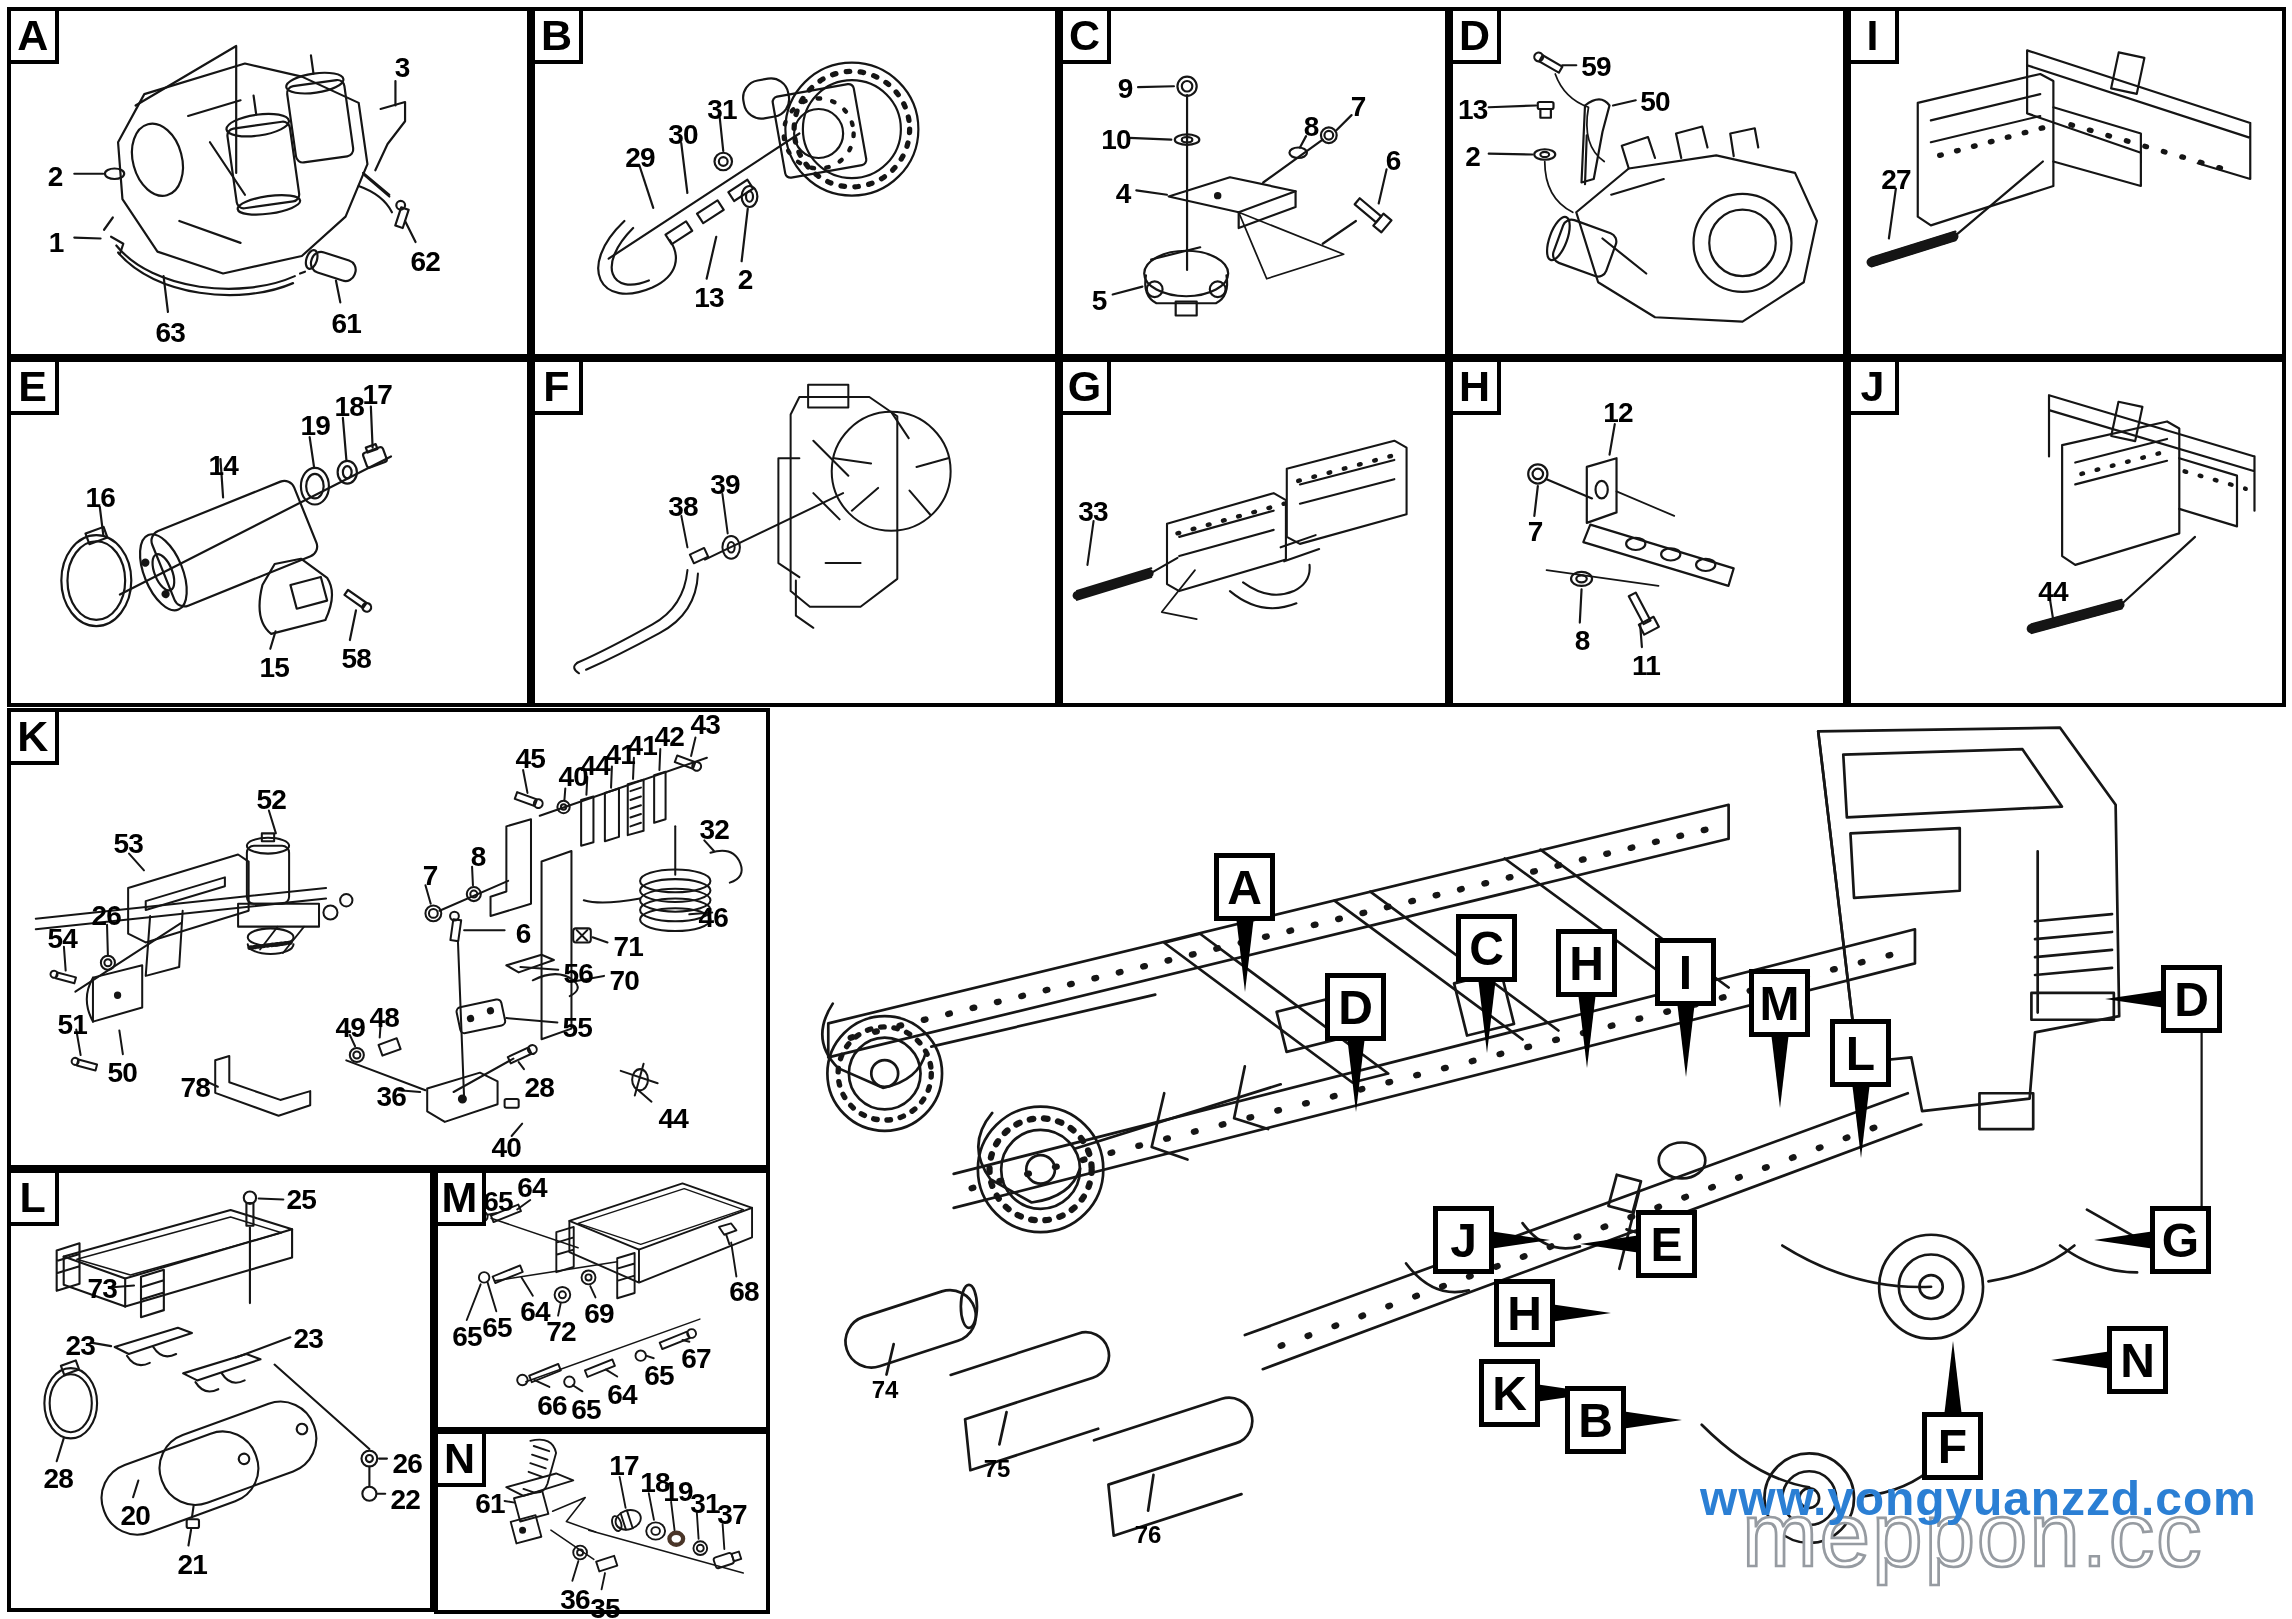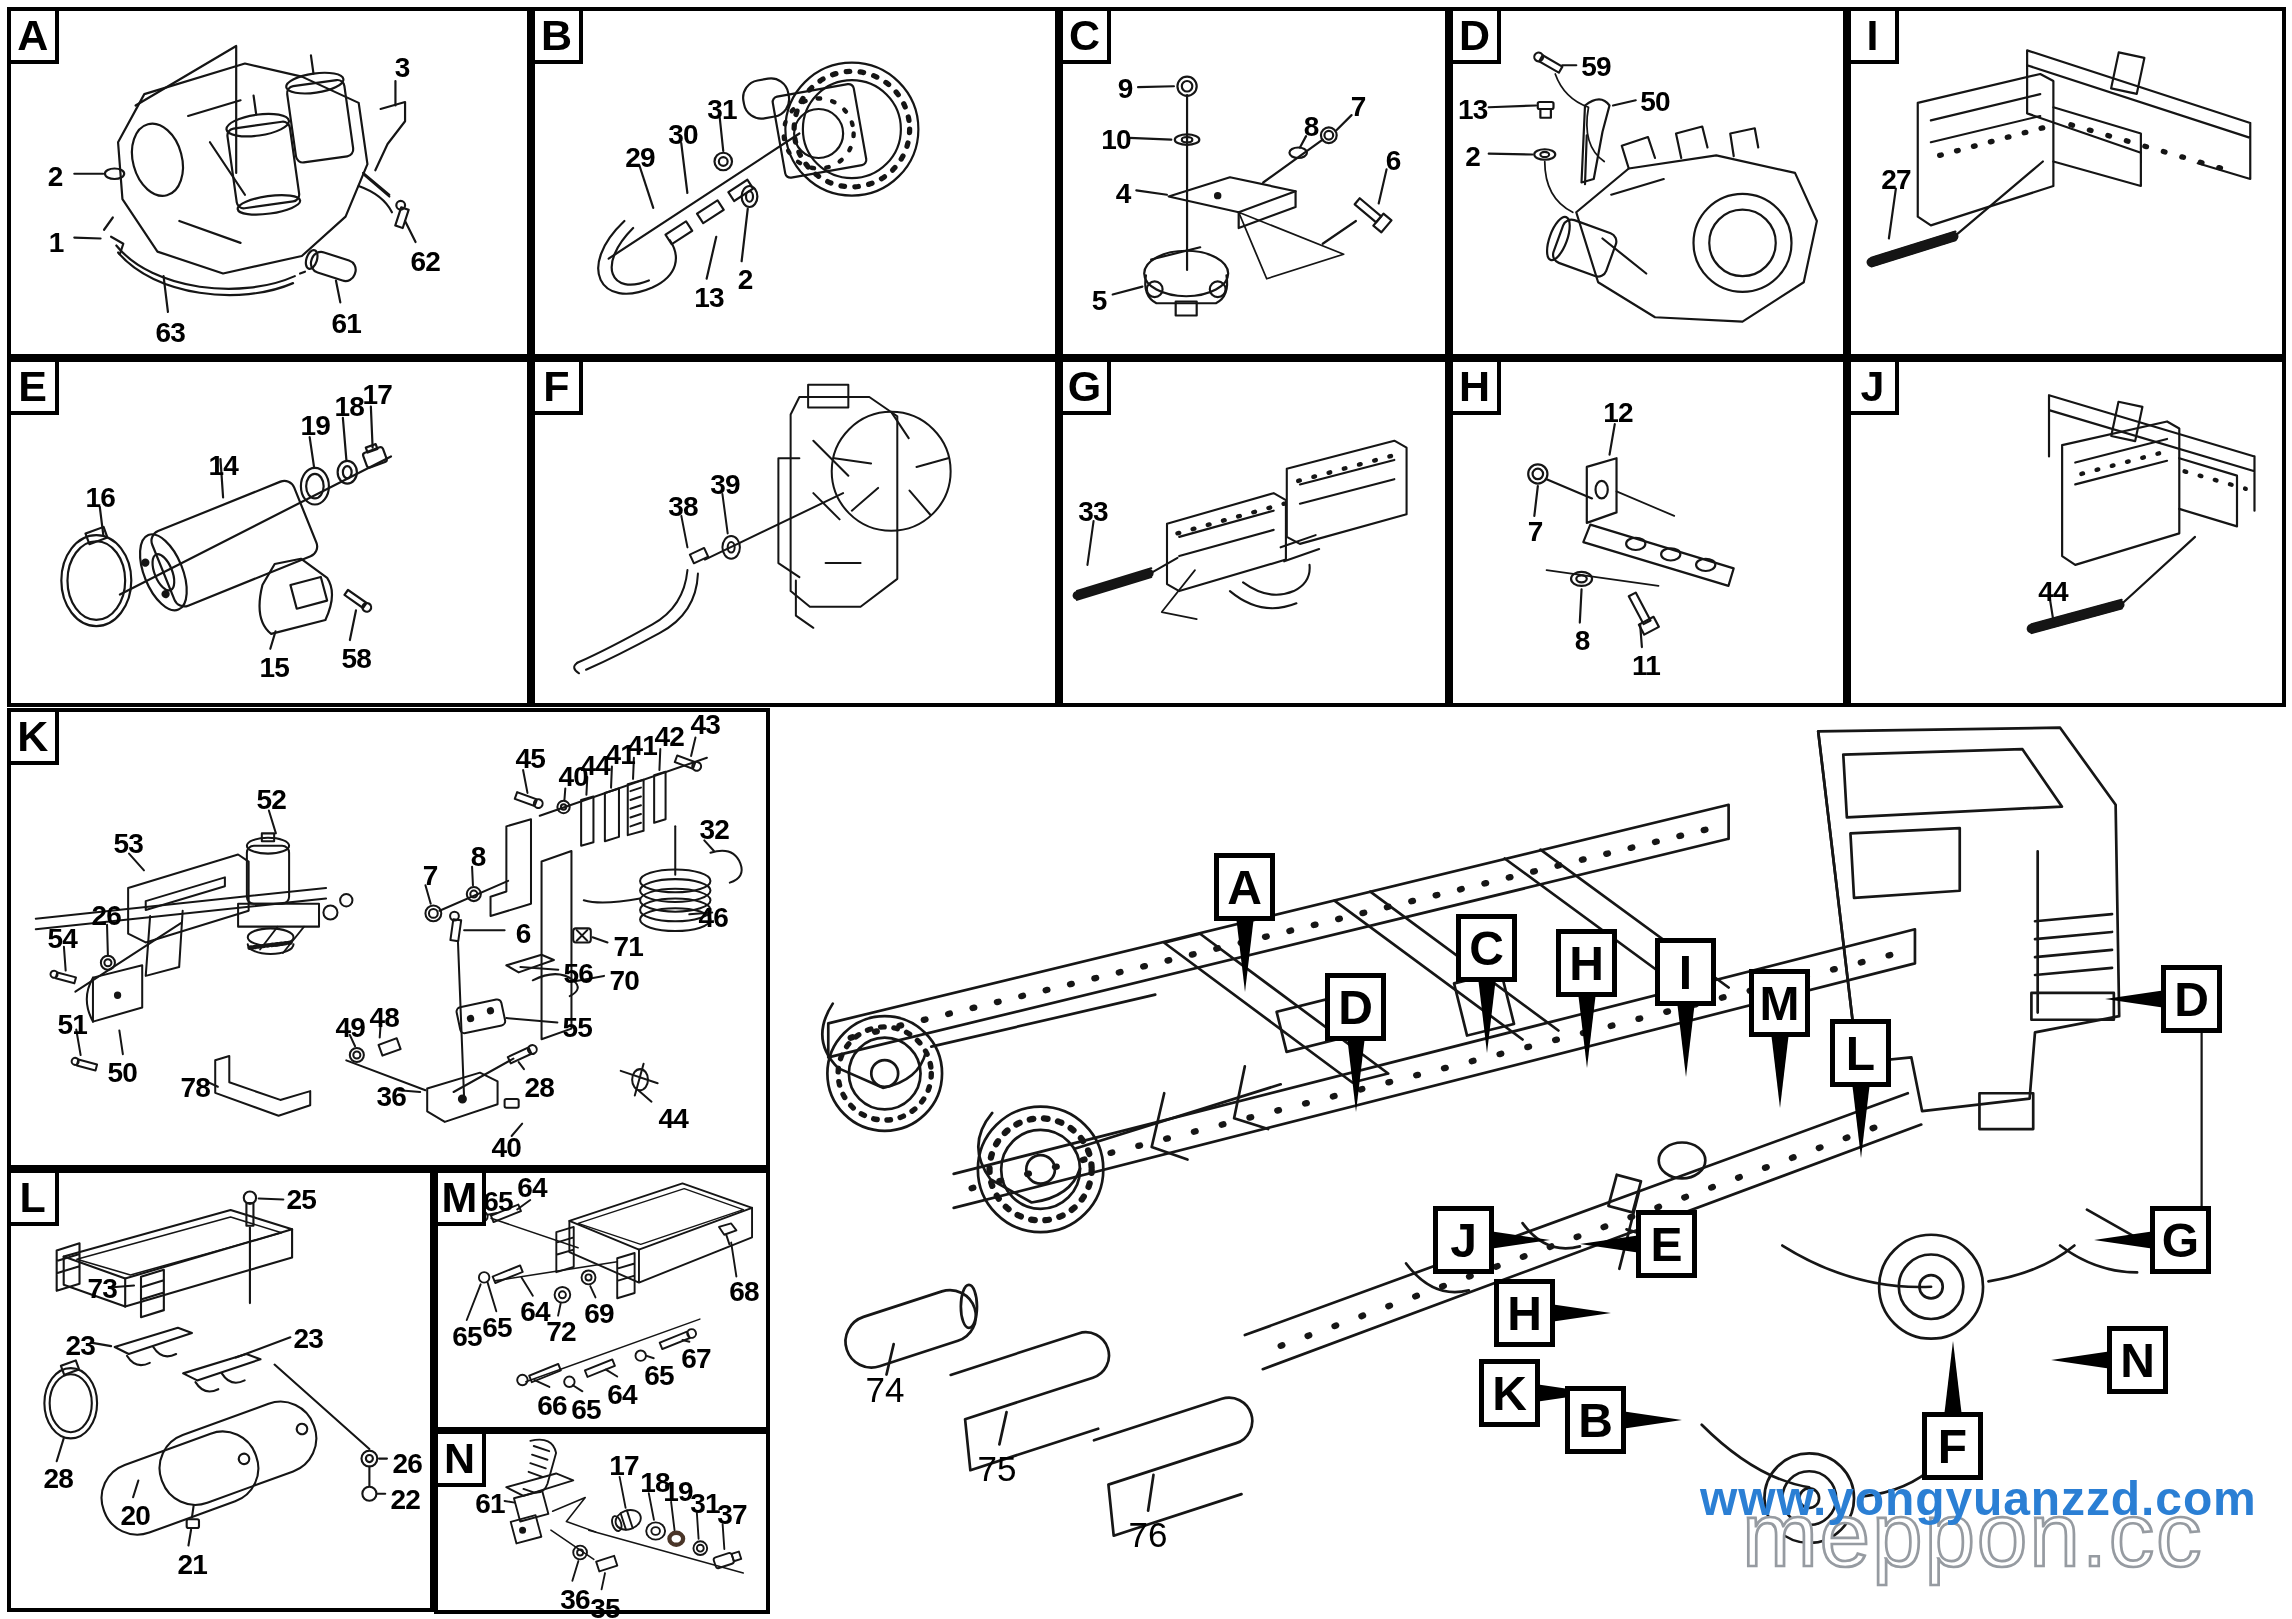--- a/index.html
+++ b/index.html
@@ -12,21 +12,21 @@
   .co{position:absolute;transform:translate(-50%,-50%);font-weight:bold;font-size:28px;
       letter-spacing:-0.9px;white-space:nowrap;z-index:2;}
   .art{position:absolute;left:0;top:0;width:100%;height:100%;z-index:1;}
   .ovl{position:absolute;width:61px;height:68px;border:5.4px solid #000;background:#fff;box-sizing:border-box;
        display:flex;align-items:center;justify-content:center;font-weight:bold;font-size:48px;z-index:6;}
   .tail{position:absolute;width:0;height:0;border:solid transparent;z-index:5;}
   .t-down{left:50%;top:100%;transform:translateX(-50%);border-width:76px 9px 0 9px;border-top-color:#000;}
   .t-up{left:50%;bottom:100%;transform:translateX(-50%);border-width:0 9px 76px 9px;border-bottom-color:#000;}
   .t-left{right:100%;top:50%;transform:translateY(-50%);border-width:9px 61px 9px 0;border-right-color:#000;}
   .t-right{left:100%;top:50%;transform:translateY(-50%);border-width:9px 0 9px 61px;border-left-color:#000;}
-  .pn{position:absolute;transform:translate(-50%,-50%);font-weight:normal;font-size:35px;z-index:4;}
+  .pn{position:absolute;transform:translate(-50%,-50%);font-weight:bold;font-size:24px;z-index:4;}
   .wm-site{position:absolute;left:963px;top:781px;font-size:91px;font-weight:normal;color:#fff;
            -webkit-text-stroke:2.7px #969ba1;letter-spacing:1.8px;z-index:2;line-height:1;}
   .wm-url{position:absolute;left:921px;top:767px;font-size:48px;font-weight:bold;color:#2b7fd4;
           letter-spacing:0.9px;z-index:3;line-height:1;}
   svg{display:block;}
 </style>
 </head>
 <body>
 
 <div id="page">

